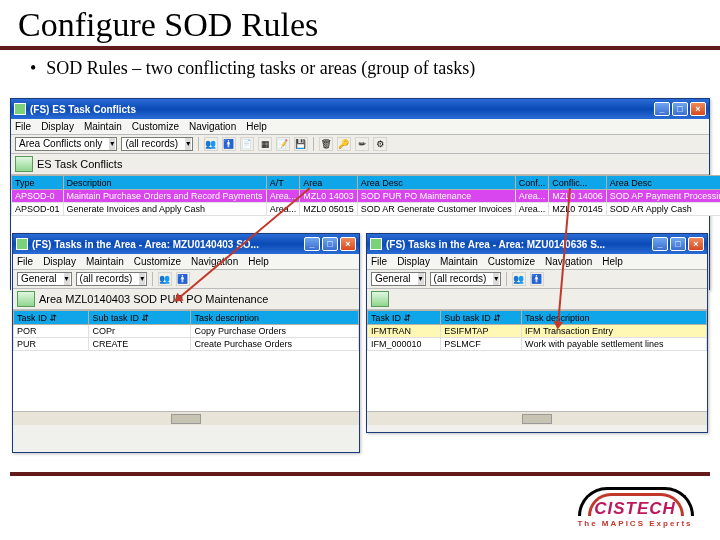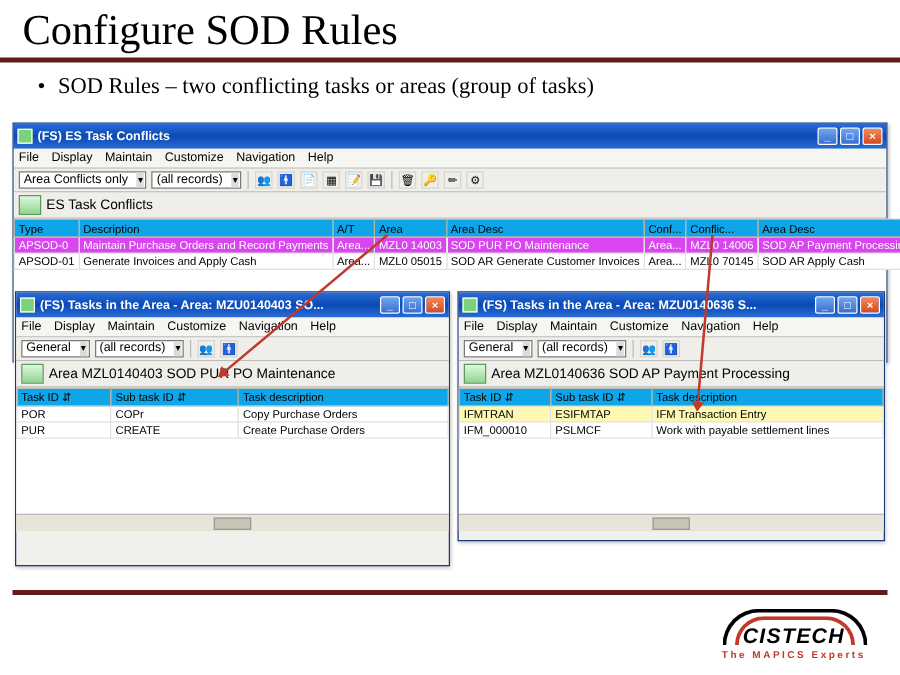--- a/index.html
+++ b/index.html
@@ -37,21 +37,21 @@
   .whitegap { background: #fff; height: 100%; }
   .scroll-x { height: 14px; background: #e8e5d8; border-top: 1px solid #bbb; display: flex; align-items: center; justify-content: center; }
   .scroll-x .thumb { width: 30px; height: 10px; background: #c8c4b4; border: 1px solid #999; }
 
   
   .arrow { position: absolute; height: 2px; background: #c0392b; transform-origin: left center; }
   .arrow::after { content:""; position:absolute; right:-7px; top:-4px; border:5px solid transparent; border-left:8px solid #c0392b; }
 
   .footer-line { position: absolute; left: 10px; right: 10px; top: 472px; height: 4px; background: #621a1a; }
   .logo-wrap { position: absolute; right: 20px; bottom: 12px; text-align: center; }
-  .logo-text { font-size: 17px; font-weight: 900; font-style: italic; letter-spacing: 1px; color: #000000; font-family: Arial, sans-serif; }
+  .logo-text { font-size: 17px; font-weight: 900; font-style: italic; letter-spacing: 1px; color: #be185d; font-family: Arial, sans-serif; }
   .logo-tag { font-size: 8px; letter-spacing: 2px; color: #c0392b; font-weight: bold; }
   .logo-arc { width: 130px; height: 30px; position: relative; margin-bottom: -12px; }
   .logo-arc::before, .logo-arc::after { content:""; position:absolute; border:3px solid #000; border-bottom:none; border-radius:60px 60px 0 0; }
   .logo-arc::before { left:8px; top:6px; width:110px; height:26px; }
   .logo-arc::after  { left:18px; top:12px; width:90px; height:20px; border-color:#c0392b; }
 </style>
 </head>
 <body>
 
 <div class="slide-title">Configure SOD Rules</div>
@@ -209,21 +209,20 @@
     </div>
     <div class="toolbar">
       <div class="dd">General</div>
       <div class="dd">(all records)</div>
       <div class="sep"></div>
       <div class="ic">👥</div>
       <div class="ic">🚹</div>
     </div>
     <div class="labelrow">
       <div class="g-icon"></div>
-      <span>Area MZL0140636   SOD AP Payment Processing</span>
     </div>
     <table class="grid">
       <thead>
           <tr>
         <th><span>Task ID</span> <span>⇵</span></th>
         <th><span>Sub task ID</span> <span>⇵</span></th>
         <th>Task description</th>
       </tr>
         </thead>
       <tbody>

